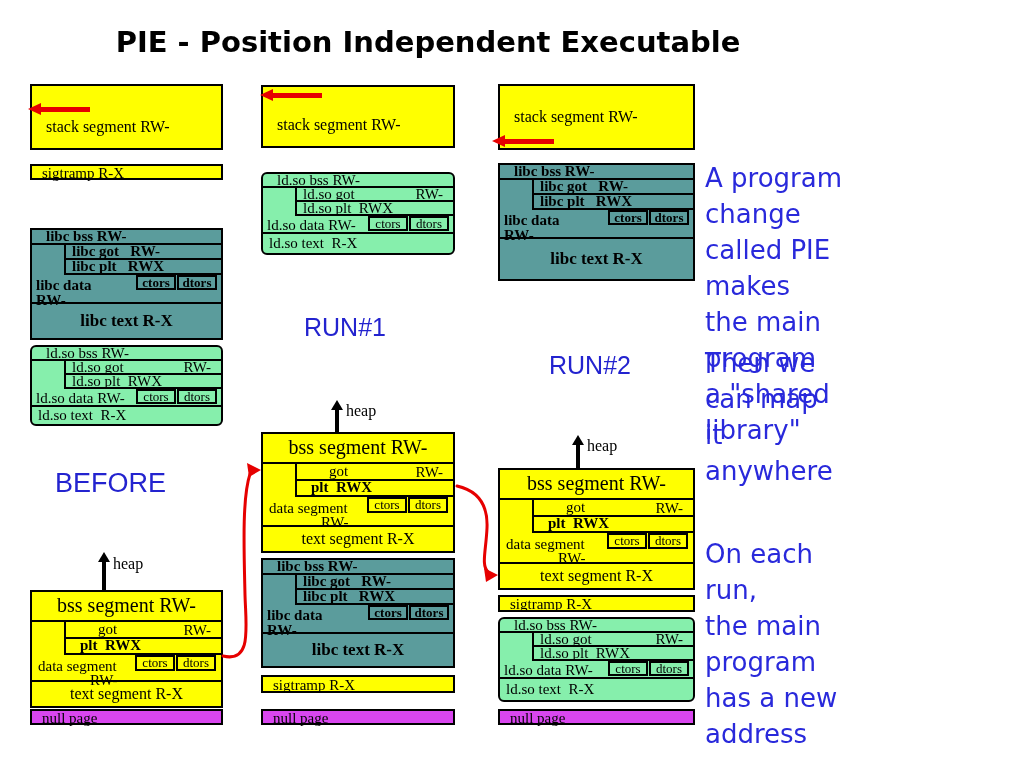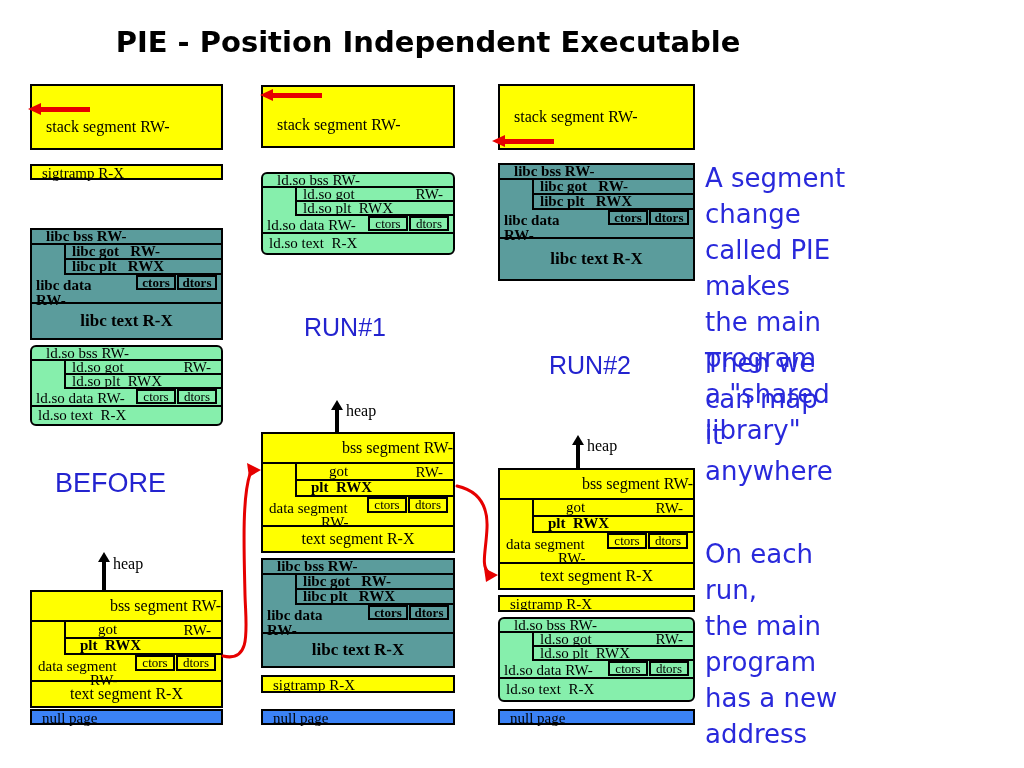--- a/index.html
+++ b/index.html
@@ -1,28 +1,28 @@
 <!DOCTYPE html>
 <html><head>
 <meta charset="utf-8">
 <style>
   html,body{margin:0;padding:0;background:#fff;}
   .stage{position:relative;width:856px;height:768px;background:#fff;overflow:hidden;
          font-family:"Liberation Serif",serif;color:#000;}
   .title{position:absolute;left:0;top:25px;width:100%;text-align:center;
          font-family:"DejaVu Sans",sans-serif;font-weight:bold;font-size:29px;color:#000;}
   .box{position:absolute;box-sizing:border-box;border:2px solid #000;}
-  .yellow{background:#ffff00;} .teal{background:#5b9c9c;font-weight:bold;} .magenta{background:#86efac;border-radius:6px;} .white{background:#3b82f6;padding-left:43px;}
+  .yellow{background:#ffff00;} .teal{background:#5b9c9c;font-weight:bold;} .magenta{background:#86efac;border-radius:6px;} .white{background:#d946ef;padding-left:43px;}
   .row,.lab,.cdrow{position:absolute;box-sizing:border-box;font-size:15px;}
   .pre{white-space:pre;}
   .pr{position:absolute;right:10px;top:1px;}
   .stack-label{position:absolute;left:14px;bottom:12px;font-size:16px;}
   .thin-label{position:absolute;left:10px;top:1px;line-height:13px;font-size:15px;white-space:pre;}
   
-  .m-bss{top:0;left:0;right:0;height:30px;border-bottom:2px solid #000;text-align:right;font-size:16px;line-height:27px;}
+  .m-bss{top:0;left:0;right:0;height:30px;border-bottom:2px solid #000;text-align:center;font-size:20px;line-height:27px;}
   .m-got{top:30px;left:32px;right:0;height:17px;border-left:2px solid #000;border-bottom:2px solid #000;line-height:14px;}
   .m-got .pl{padding-left:32px;}
   .m-plt{top:47px;left:32px;right:0;height:16px;border-left:2px solid #000;border-bottom:2px solid #000;padding-left:14px;line-height:13px;font-weight:bold;}
   .m-cd{top:63px;right:5px;height:16px;display:flex;}
   .cdbox{display:block;width:40px;height:16px;border:2px solid #000;box-sizing:border-box;
          font-size:13px;line-height:11px;text-align:center;margin-left:1px;font-family:"Liberation Serif",serif;}
   .m-data{left:6px;top:66px;}
   .m-rw{left:58px;top:80px;}
   .m-text{left:0;right:0;bottom:0;height:26px;border-top:2px solid #000;text-align:center;font-size:16px;line-height:23px;}
   
@@ -252,21 +252,21 @@
   </div>
 
   <svg class="connectors" width="1024" height="768" viewBox="0 0 1024 768">
     <path d="M 223 656 C 252 663 246 628 245 595 C 244 550 242 498 250 474" fill="none" stroke="#e60000" stroke-width="3" stroke-linecap="round"></path>
     <polygon points="261,470 247,463 249,477" fill="#e60000"></polygon>
     <path d="M 457 486 C 479 491 488 506 487 528 C 486 551 481 565 488 572" fill="none" stroke="#e60000" stroke-width="3" stroke-linecap="round"></path>
     <polygon points="498,575 484,568 486,582" fill="#e60000"></polygon>
   </svg>
 
   <div class="note" style="left:705px;top:160px">
-    <div>A segment change</div>
+    <div>A program change</div>
     <div>called PIE makes</div>
     <div>the main program</div>
     <div>a "shared library"</div>
   </div>
   <div class="note" style="left:705px;top:345px">
     <div>Then we can map</div>
     <div>it anywhere</div>
   </div>
   <div class="note" style="left:705px;top:536px">
     <div>On each run,</div>

